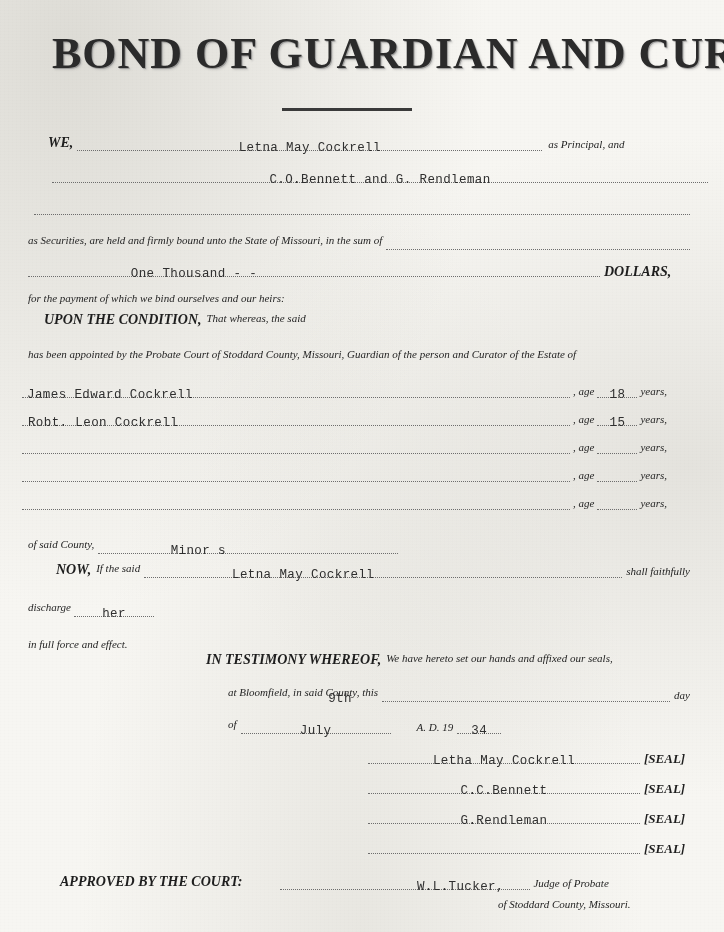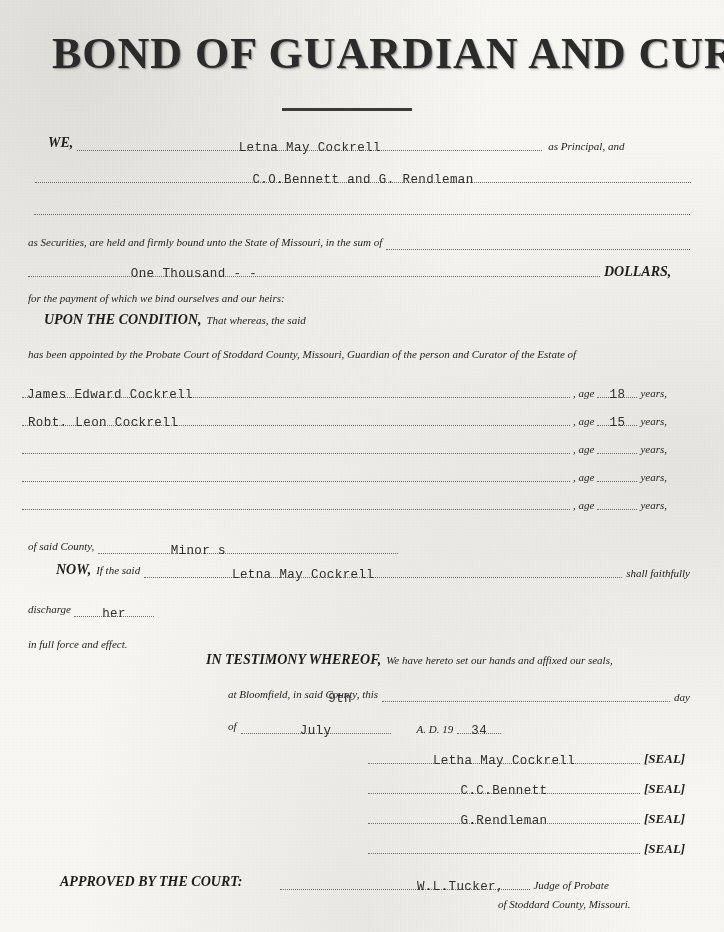--- a/index.html
+++ b/index.html
@@ -75,21 +75,21 @@
   .hand {
     font-family: "Liberation Mono", monospace;
     font-size: 12.5px;
     color: #2f2f2f;
     letter-spacing: .4px;
     white-space: nowrap;
   }
   .row {
     position: absolute;
     display: flex;
-    align-items: center;
+    align-items: flex-start;
     white-space: nowrap;
   }
   .dots {
     border-bottom: 1px dotted #6d6d6d;
     height: 15px;
     flex: 0 0 auto;
   }
   .dots.grow { flex: 1 1 auto; }
   .fill {
     border-bottom: 1px dotted #6d6d6d;
@@ -122,21 +122,21 @@
   <div class="rule"></div>
 
   <div class="row" style="top:135px; left:48px; width:642px;">
     <span class="it-b">WE,</span>
     <span class="fill" style="width:465px; margin-left:4px;">
       <span class="hand">Letna May Cockrell</span>
     </span>
     <span class="it" style="margin-left:6px; position:relative; top:3px;">as Principal, and</span>
   </div>
 
-  <div class="row" style="top:167px; left:35px; width:656px;">
+  <div class="row" style="top:167px; left:52px; width:656px;">
     <span class="fill" style="width:656px;">
       <span class="hand">C.O.Bennett and G. Rendleman</span>
     </span>
   </div>
 
   <div class="blankline" style="top:214px; left:34px; width:656px;"></div>
 
   <div class="row" style="top:234px; left:28px; width:662px;">
     <span class="it">as Securities, are held and firmly bound unto the State of Missouri, in the sum of</span>
     <span class="dots grow" style="margin-left:4px;"></span>

